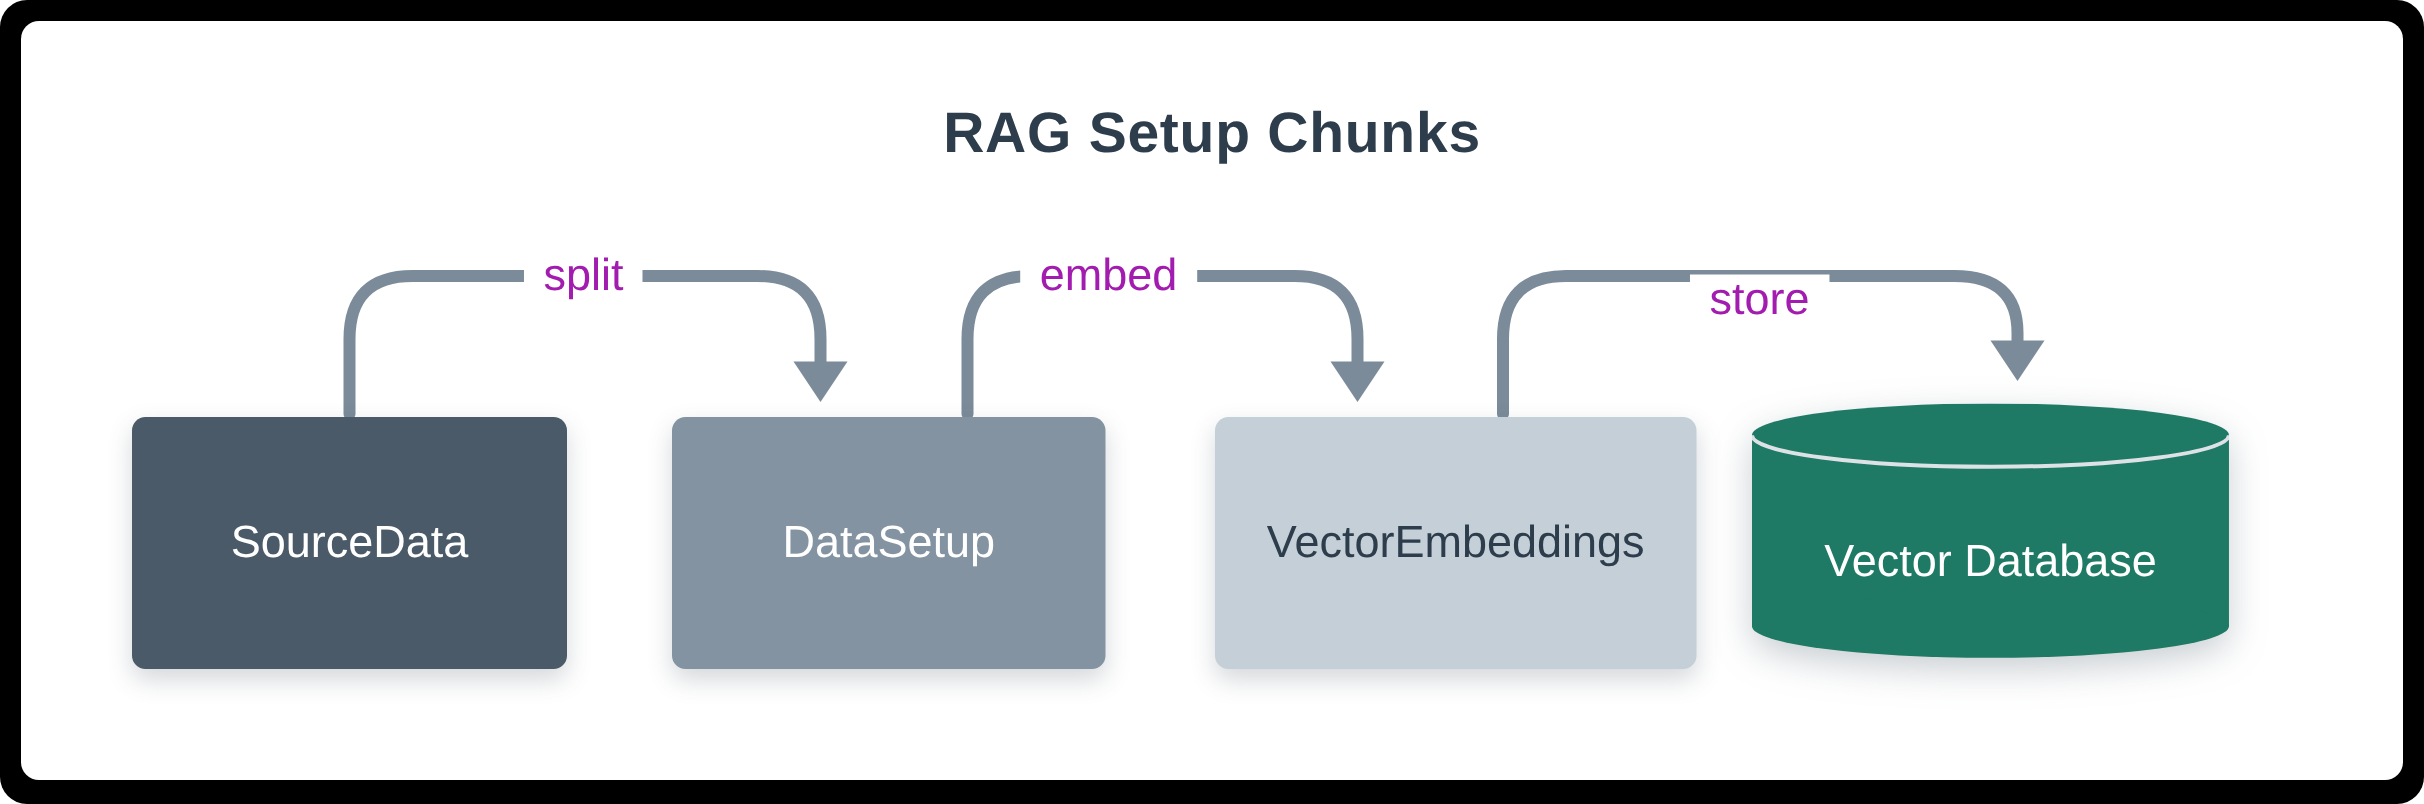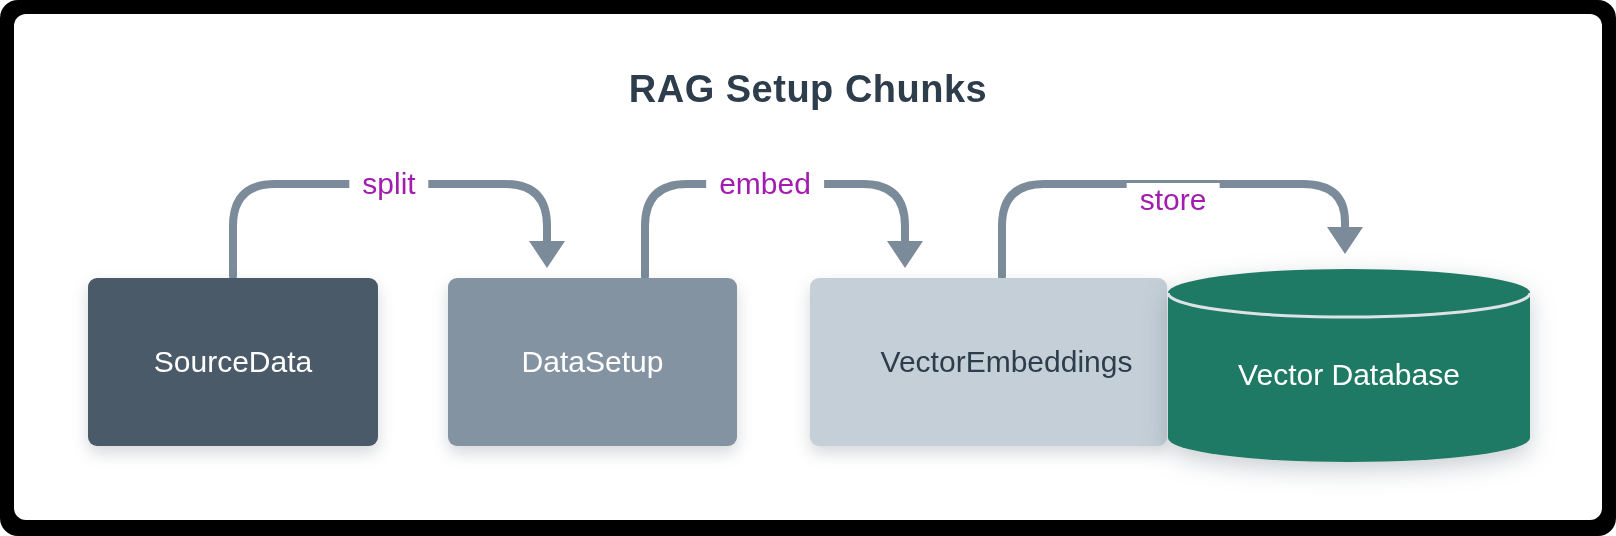--- a/index.html
+++ b/index.html
@@ -52,46 +52,46 @@
     position: absolute;
     top: 184px;
     transform: translate(-50%, -50%);
     background: #ffffff;
     padding: 0 13px;
     font-size: 30px;
     color: #a21caf;
     white-space: nowrap;
   }
   .edge-label.split { left: 389px; }
-  .edge-label.embed { left: 765px; }
+  .edge-label.embed { left: 739px; }
   .edge-label.store { left: 1173px; margin-top: 16px; }
   .node-rect {
     position: absolute;
     top: 278px;
     height: 168px;
     border-radius: 9px;
     display: flex;
     flex-direction: row;
     align-items: center;
     justify-content: center;
     box-shadow: 0 7px 16px rgba(62, 78, 92, 0.22);
   }
   .node-rect .line {
     font-size: 30px;
     line-height: 48px;
     text-align: center;
   }
   .node-source { left: 88px;  width: 290px; background: #4a5a68; color: #ffffff; }
   .node-chunks { left: 448px; width: 289px; background: #8393a1; color: #ffffff; }
-  .node-embed  { left: 810px; width: 321px; background: #c4cfd8; color: #2d3d4c; padding-left: 36px; }
+  .node-embed  { left: 810px; width: 321px; background: #c4cfd8; color: #2d3d4c; }
   .node-cylinder {
     position: absolute;
     left: 1168px;
     top: 269px;
-    width: 362px;
+    width: 318px;
     height: 193px;
   }
   .node-cylinder svg {
     position: absolute;
     inset: 0;
     filter: drop-shadow(0 8px 12px rgba(62, 78, 92, 0.28));
   }
   .node-cylinder .cyl-label {
     position: absolute;
     left: 50%;

